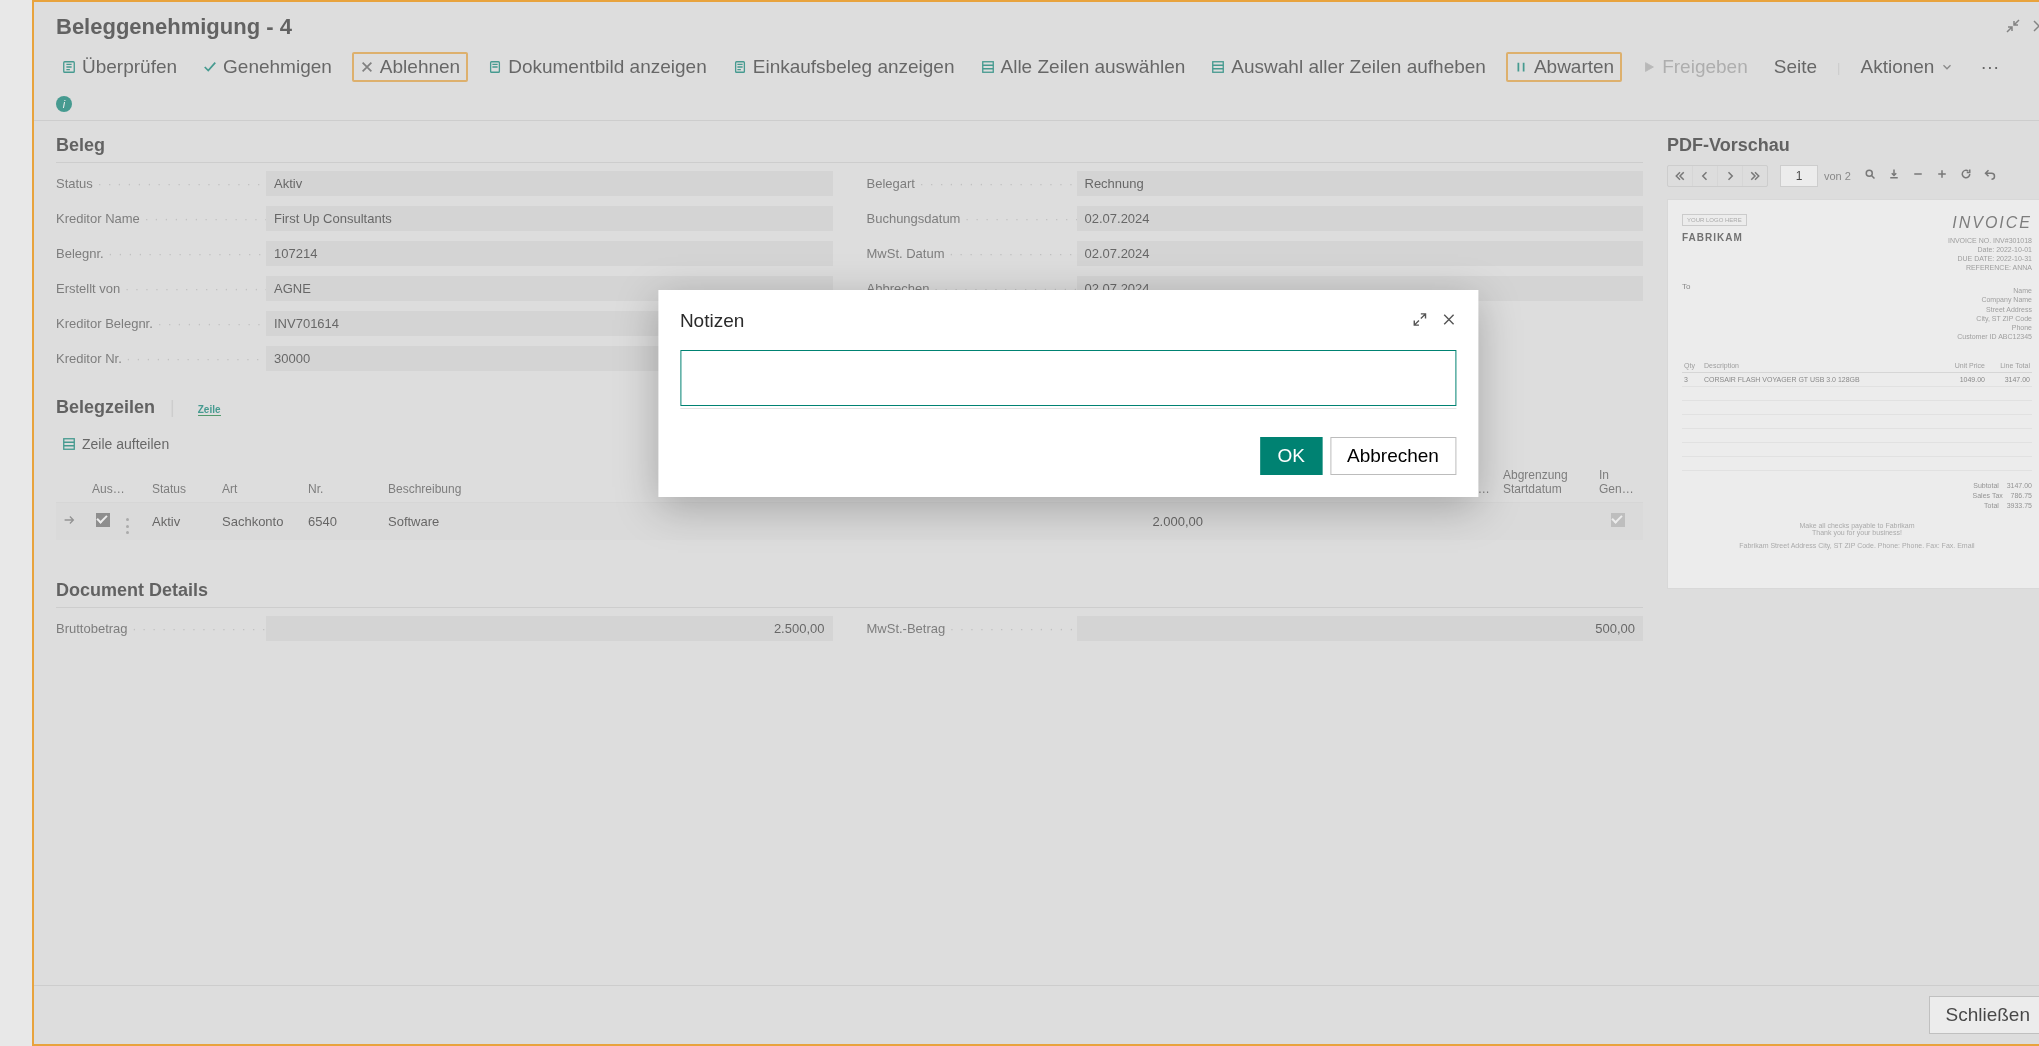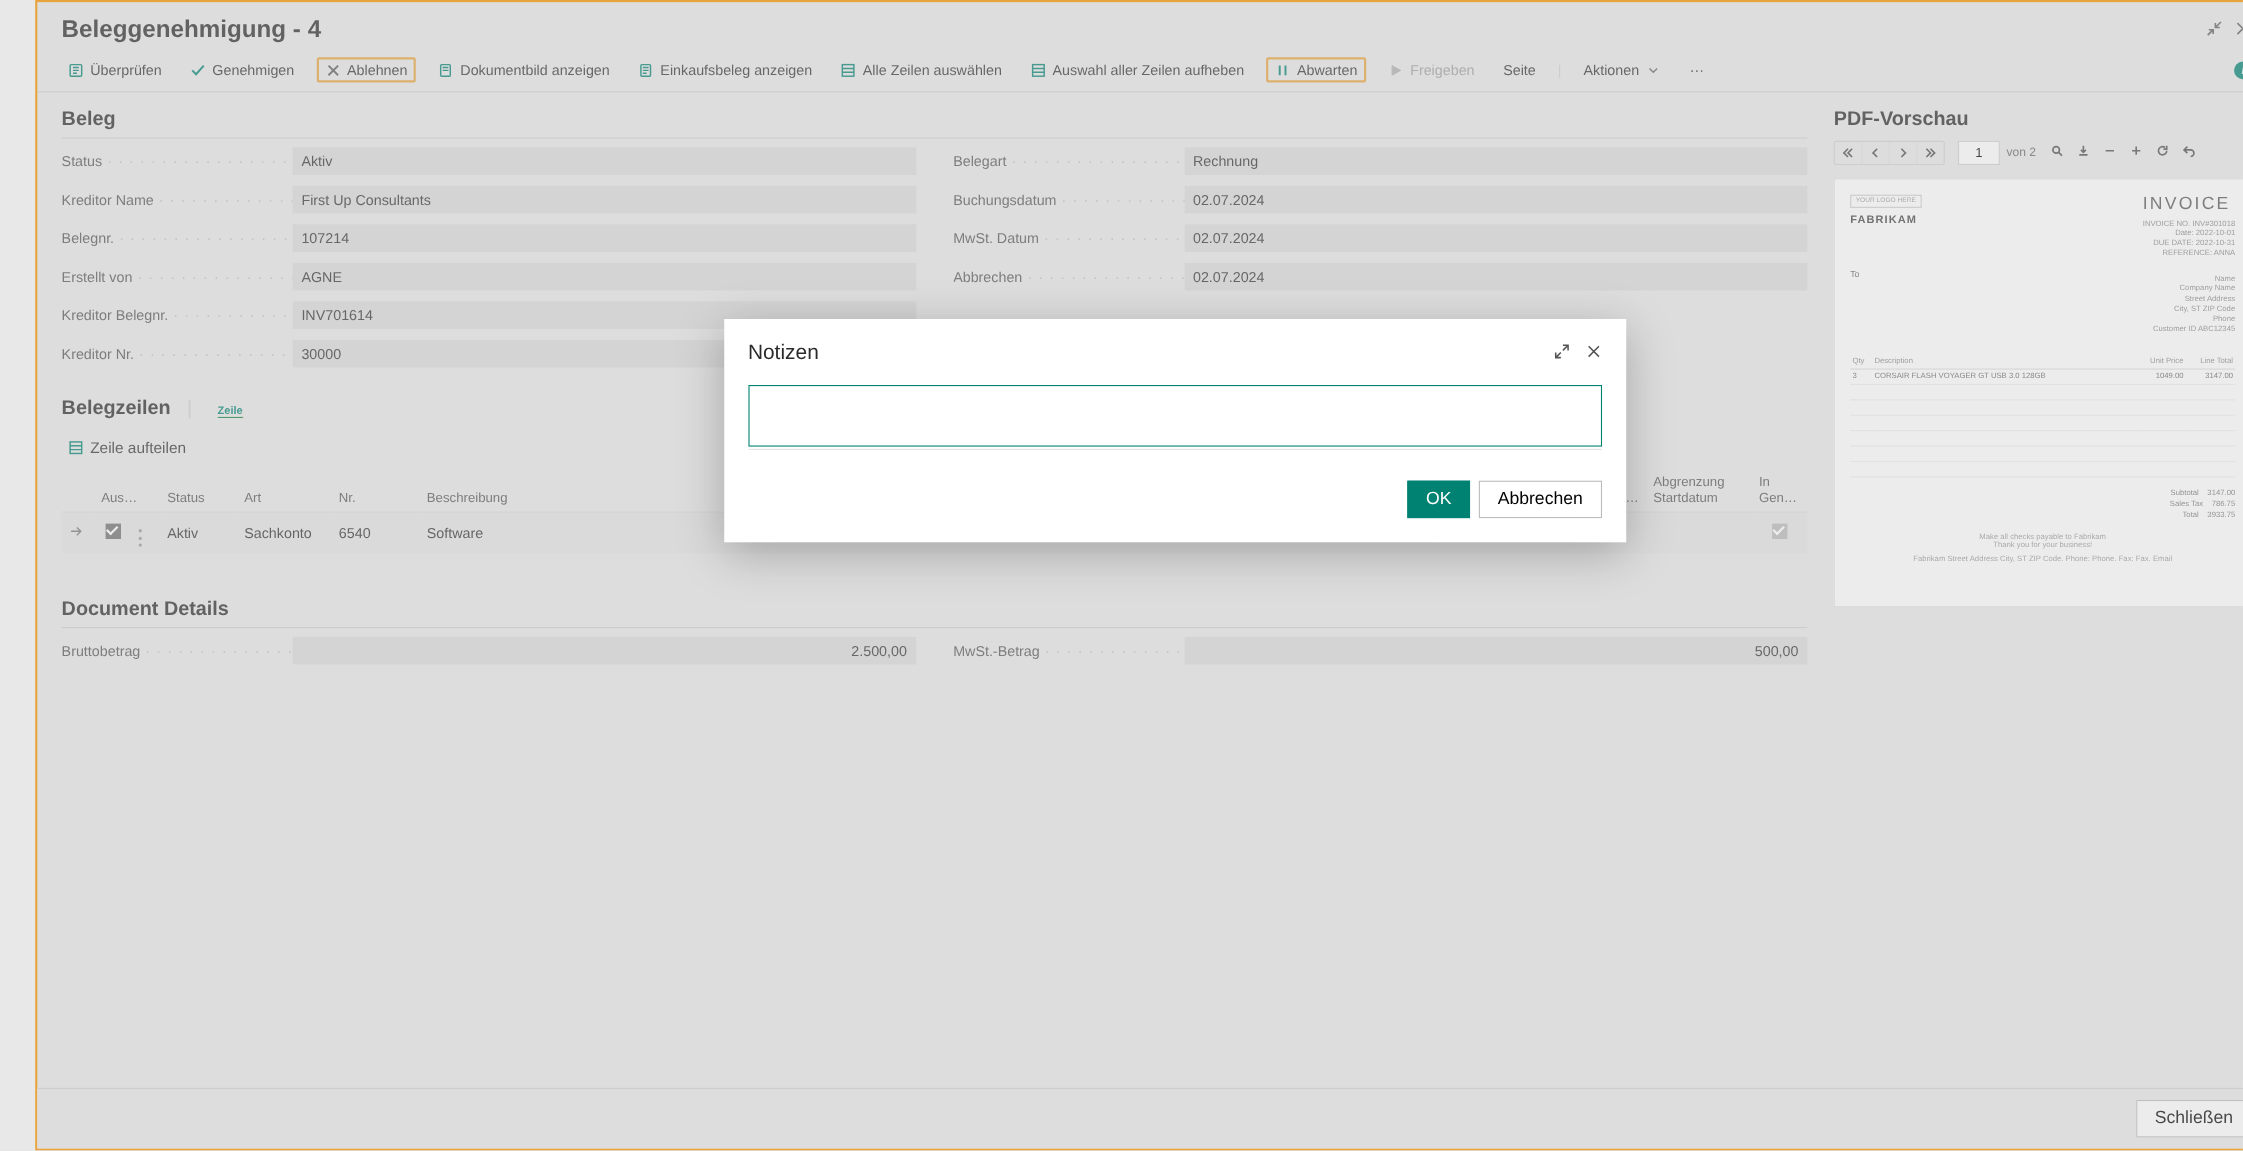--- a/index.html
+++ b/index.html
@@ -6,21 +6,21 @@
   html, body { margin: 0; padding: 0; height: 100%; font-family: "Segoe UI", Arial, sans-serif; font-size: 13px; color: #323130; background: #e8e8e8; }
   .app-frame { width: 100%; height: 100vh; border: 2px solid #e8a33d; background: #e8e8e8; position: relative; display: flex; flex-direction: column; margin-left: 32px; }
   .overlay { position: absolute; inset: 0; background: rgba(200,200,200,0.35); z-index: 5; }
   
   .page-header { padding: 12px 22px 4px 22px; display: flex; align-items: center; }
   .page-title { font-size: 22px; font-weight: 600; color: #2b2b2b; flex: 1; }
   .hdr-icons { display: flex; gap: 10px; align-items: center; }
   .hdr-icons svg { width: 16px; height: 16px; stroke: #606060; fill: none; stroke-width: 1.5; }
   
   .toolbar { display: flex; align-items: center; gap: 14px; padding: 8px 22px; border-bottom: 1px solid #cfcfcf; flex-wrap: wrap; }
-  .tb-btn { display: inline-flex; align-items: center; gap: 6px; padding: 4px 6px; color: #333; cursor: pointer; font-size: 13px; }
+  .tb-btn { display: inline-flex; align-items: center; gap: 6px; padding: 4px 6px; color: #333; cursor: pointer; font-size: 19px; }
   .tb-btn.disabled { color: #a0a0a0; }
   .tb-btn svg { width: 14px; height: 14px; }
   .tb-btn .ic-check { stroke: #008272; fill: none; stroke-width: 2; }
   .tb-btn .ic-doc { stroke: #008272; fill: none; stroke-width: 1.5; }
   .tb-btn .ic-x { stroke: #5b5b5b; fill: none; stroke-width: 2; }
   .tb-highlight { border: 2px solid #e8a33d; border-radius: 2px; padding: 2px 6px; }
   .tb-spacer { flex: 1; }
   .info-dot { width: 16px; height: 16px; border-radius: 50%; background: #008272; color: #fff; display: inline-flex; align-items: center; justify-content: center; font-size: 11px; font-style: italic; }
   
   .content { flex: 1; display: flex; overflow: auto; padding: 0 22px 8px 22px; gap: 24px; }
@@ -53,33 +53,33 @@
   
   .pdf-toolbar { display: flex; align-items: center; gap: 2px; margin: 8px 0 12px 0; }
   .pdf-toolbar .nav-grp { display: flex; border: 1px solid #cfcfcf; border-radius: 2px; }
   .pdf-toolbar .nav-btn { padding: 4px 6px; display: inline-flex; align-items: center; justify-content: center; }
   .pdf-toolbar .nav-btn + .nav-btn { border-left: 1px solid #dedede; }
   .pdf-toolbar svg { width: 12px; height: 12px; stroke: #4d4d4d; fill: none; stroke-width: 2; }
   .pdf-toolbar input { width: 38px; text-align: center; border: 1px solid #cfcfcf; padding: 3px 2px; margin: 0 4px 0 10px; font-size: 12px; }
   .pdf-toolbar .pg-of { font-size: 11px; color: #666; margin-right: 6px; }
   .pdf-toolbar .tool-ic { padding: 4px 5px; }
   .pdf-preview { background: #fff; border: 1px solid #e0e0e0; padding: 14px; font-size: 8px; color: #666; height: 390px; position: relative; }
-  .pdf-preview .inv-title { text-align: left; font-size: 16px; letter-spacing: 2px; color: #555; }
+  .pdf-preview .inv-title { text-align: right; font-size: 16px; letter-spacing: 2px; color: #555; font-style: italic; }
   .pdf-preview .brand { font-weight: 700; font-size: 10px; color: #444; letter-spacing: 1px; }
   .pdf-preview .logo-box { border: 1px solid #ccc; padding: 2px 4px; font-size: 6px; color: #999; display: inline-block; }
   .pdf-preview .meta-r { text-align: right; font-size: 7px; color: #888; line-height: 1.3; margin-top: 4px; }
   .pdf-preview table { width: 100%; border-collapse: collapse; margin-top: 18px; font-size: 7px; }
   .pdf-preview th { text-align: left; color: #888; font-weight: 400; border-bottom: 1px solid #ddd; padding: 3px 2px; }
   .pdf-preview td { padding: 3px 2px; border-bottom: 1px solid #eee; height: 14px; }
   .pdf-preview .nrt { text-align: right; }
   .pdf-preview .totals { margin-top: 10px; text-align: right; font-size: 7px; color: #777; line-height: 1.4; }
   .pdf-preview .footer { text-align: center; font-size: 7px; color: #999; margin-top: 12px; }
   
   .page-footer { border-top: 1px solid #cfcfcf; padding: 10px 22px; display: flex; justify-content: flex-end; background: #e8e8e8; }
-  .btn { border: 1px solid #bcbcbc; background: #fff; padding: 7px 16px; font-size: 16px; cursor: pointer; }
+  .btn { border: 1px solid #bcbcbc; background: #fff; padding: 7px 16px; font-size: 19px; cursor: pointer; }
   .btn.primary { background: #008272; color: #fff; border-color: #008272; }
   .btn + .btn { margin-left: 8px; }
   
   .modal { position: absolute; z-index: 10; top: 288px; left: 50%; transform: translateX(-48%); width: 820px; background: #fff; box-shadow: 0 10px 40px rgba(0,0,0,0.25); padding: 20px 22px 22px 22px; }
   .modal-title { font-size: 19px; font-weight: 400; color: #2b2b2b; }
   .modal-hdr { display: flex; align-items: center; }
   .modal-hdr .sp { flex: 1; }
   .modal-hdr svg { width: 15px; height: 15px; stroke: #555; fill: none; stroke-width: 1.5; margin-left: 14px; cursor: pointer; }
   .modal textarea { width: 100%; height: 56px; margin-top: 18px; border: 1px solid #008272; outline: none; resize: none; padding: 6px 8px; font-family: inherit; font-size: 13px; }
   .modal-underline { border-bottom: 1px solid #e3e3e3; margin-top: -1px; }

